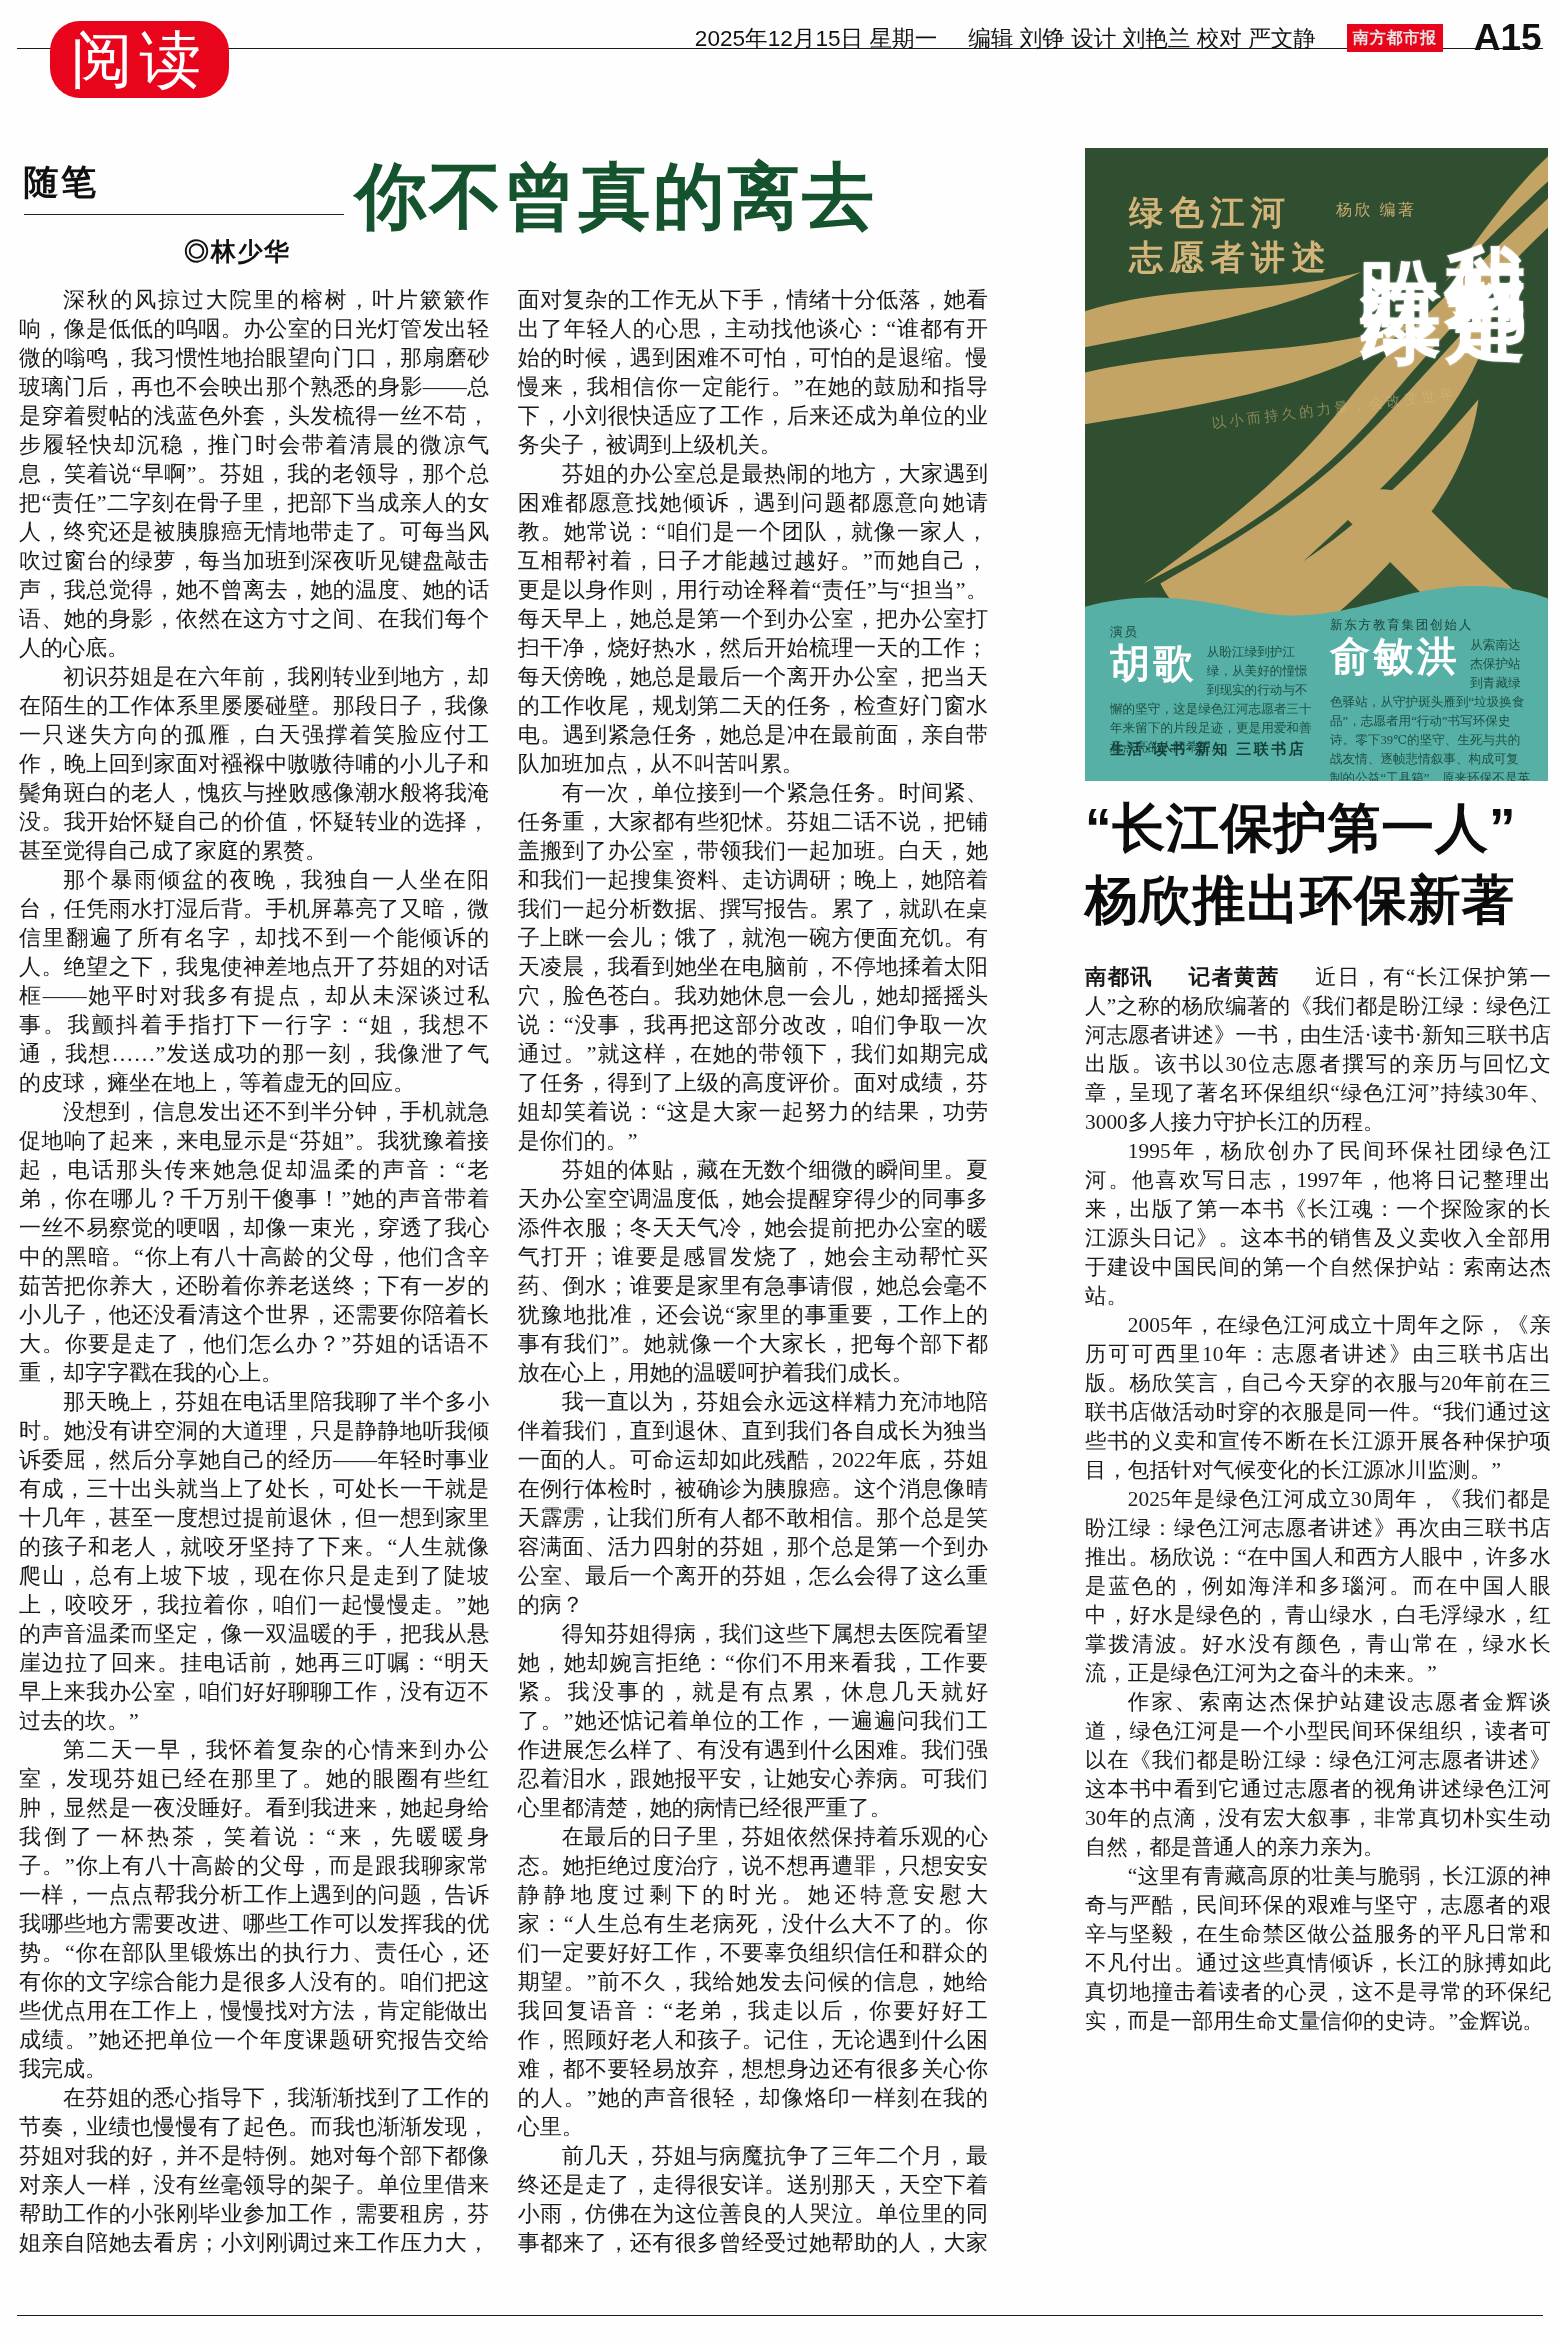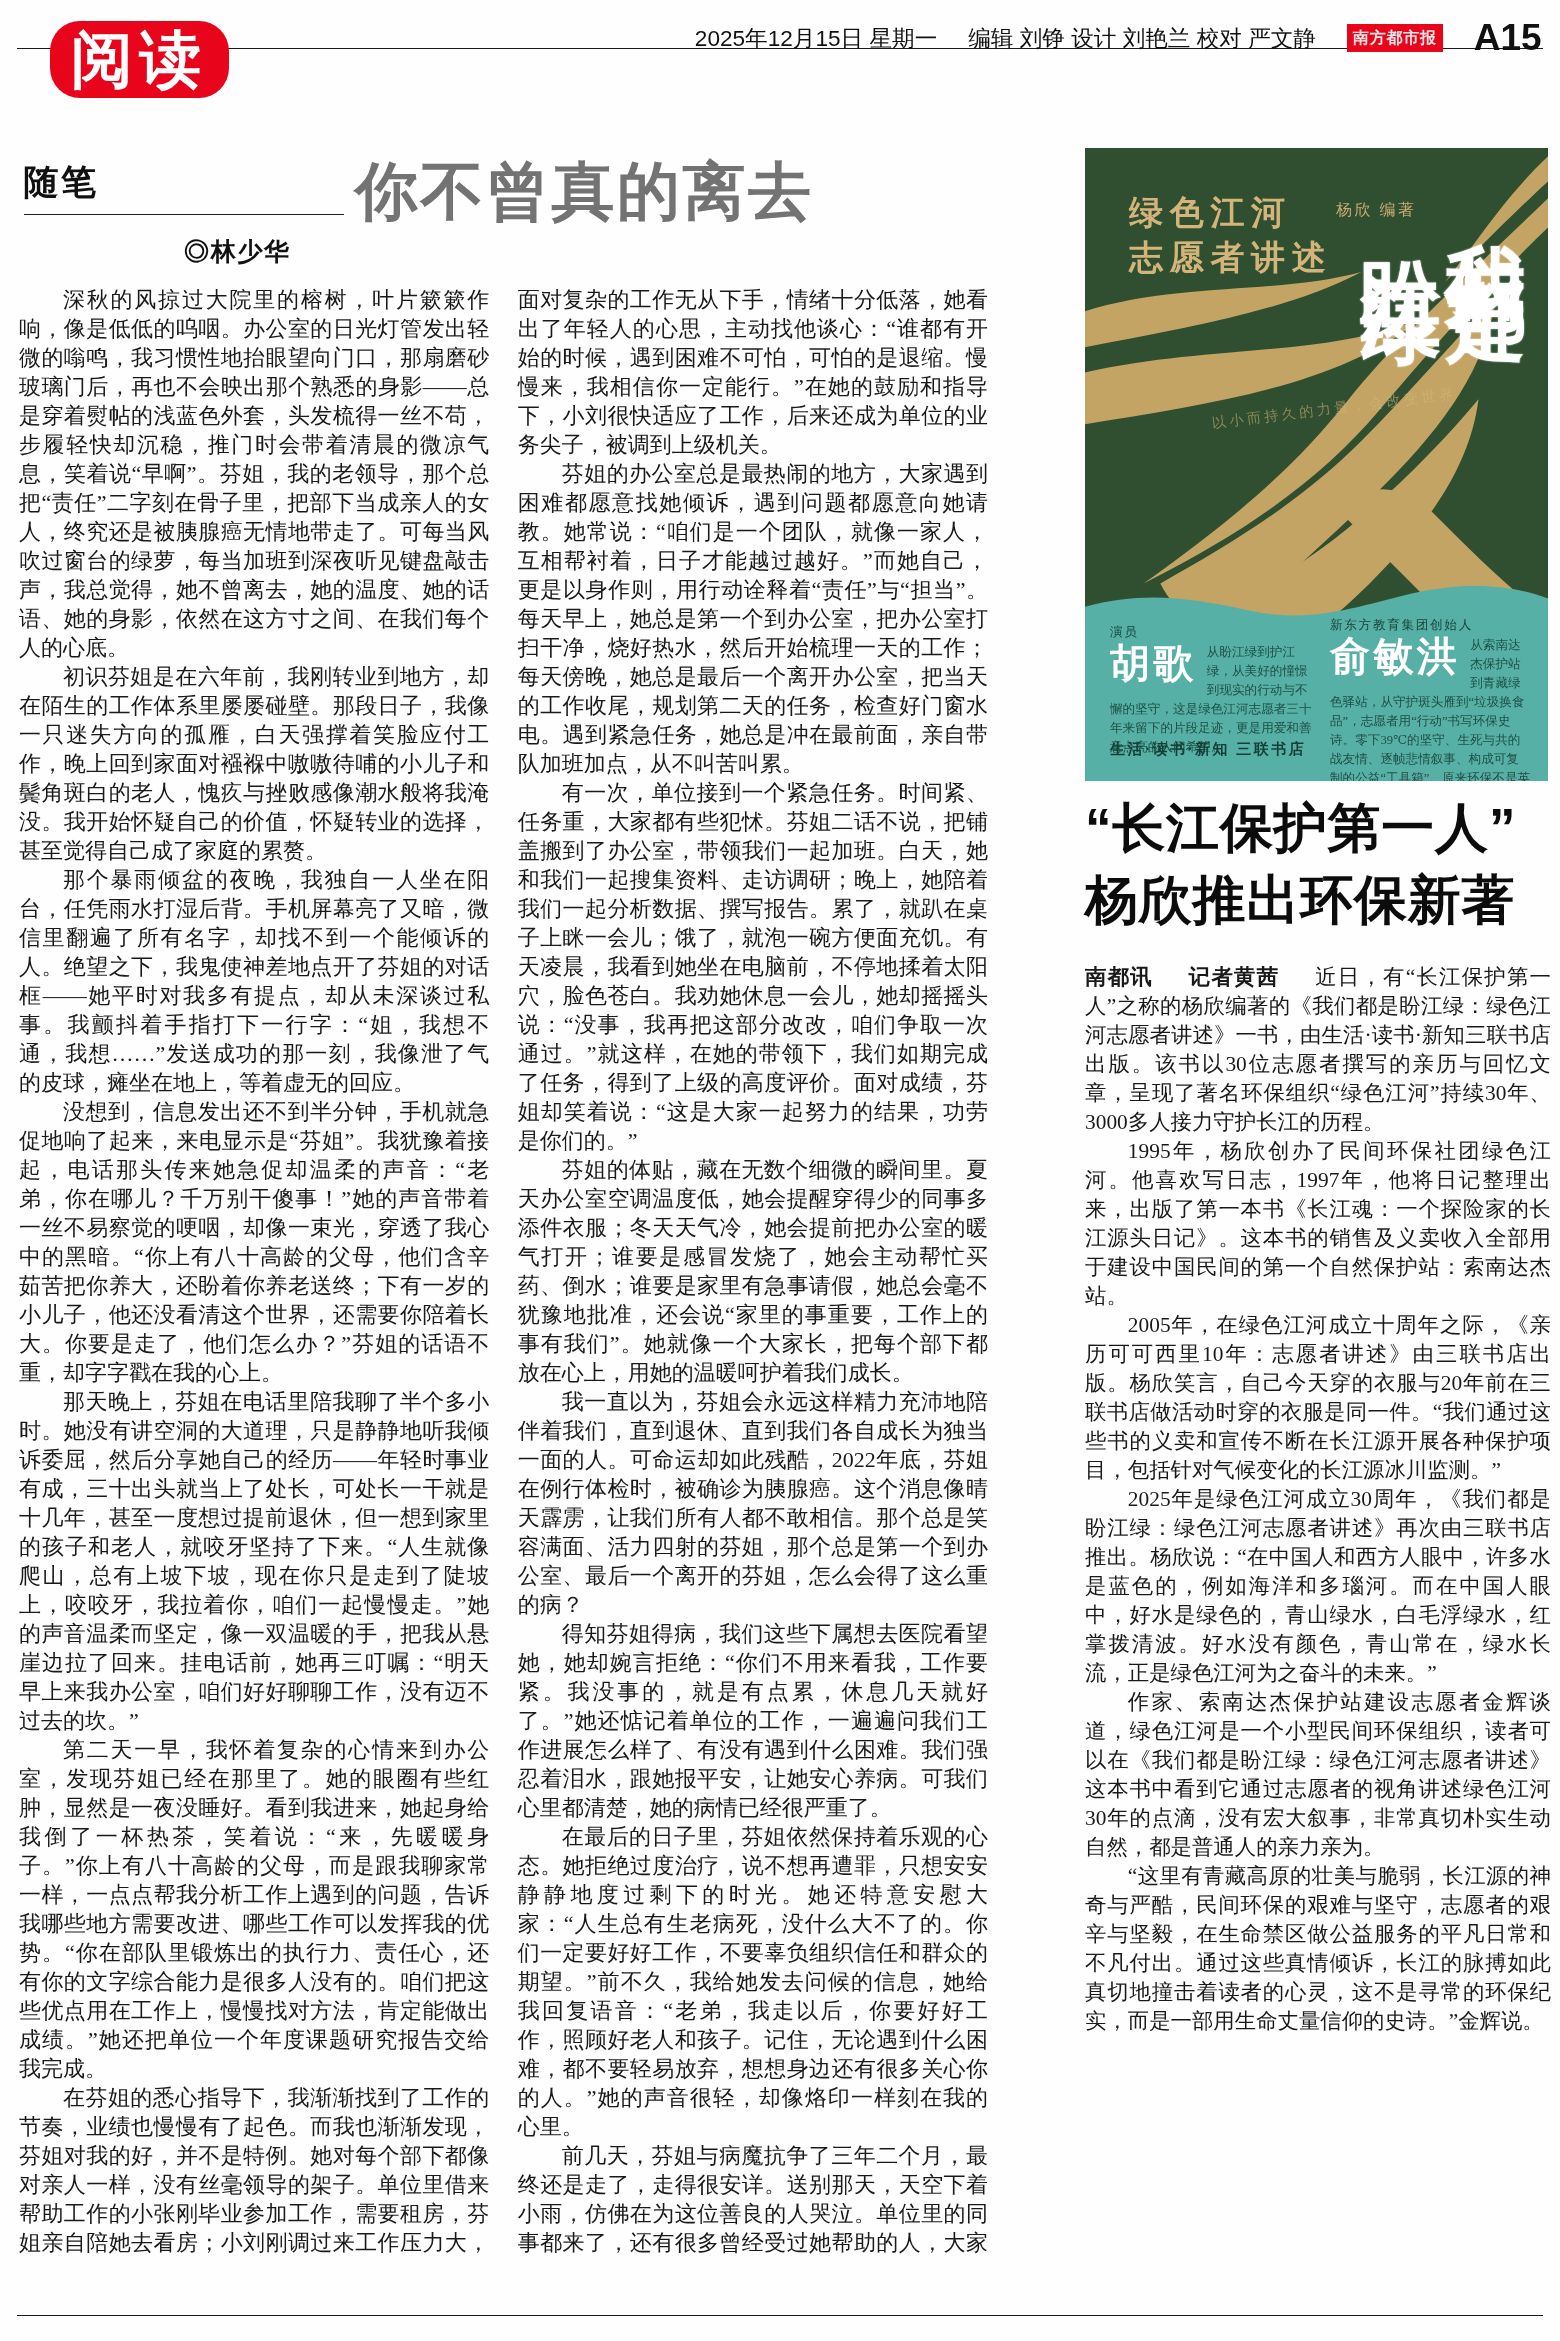--- a/index.html
+++ b/index.html
@@ -1,34 +1,34 @@
 <!DOCTYPE html>
 <html style="font-size:13.4px"><head>
 <meta charset="utf-8">
 <style>
   html,body{margin:0;padding:0;background:#777;}
   .page{position:relative;width:1560px;height:2342px;background:#fefefe;overflow:hidden;
         font-family:"Liberation Serif","DejaVu Serif",serif;color:#111;}
   
   .top-rule{position:absolute;top:48px;left:17px;right:17px;border-top:1.7px solid #1a1a1a;}
   .section-logo{position:absolute;left:50px;top:21px;width:179px;height:77px;background:#e8051c;
-        color:#fff;font-family:"Liberation Sans",sans-serif;font-weight:700;font-size:62px;
+        color:#fff;font-family:"Liberation Sans",sans-serif;font-weight:400;font-size:62px;
         line-height:77px;text-align:center;letter-spacing:6.7px;z-index:2;border-radius:30px;}
   .dateline{position:absolute;top:17px;right:18.4px;display:flex;align-items:center;gap:31px;
         font-family:"Liberation Sans",sans-serif;font-size:22.6px;color:#111;z-index:2;}
   .brand-box{background:#e8051c;color:#e5e5e5;font-weight:700;font-size:16px;padding:3.4px 5.9px;letter-spacing:0.8px;}
   .pageno{font-weight:900;font-size:37px;font-family:"Liberation Sans",sans-serif;}
   
   .kicker{position:absolute;left:23.5px;top:159px;font-family:Liberation Mono, monospace;
         font-weight:700;font-size:35px;letter-spacing:2.5px;}
   .kicker-rule{position:absolute;left:23.5px;top:214px;width:320px;border-top:1.7px solid #222;}
   .essay-author{position:absolute;left:184px;top:235px;font-family:"Liberation Sans",sans-serif;
         font-weight:700;font-size:25px;letter-spacing:1.7px;}
   .essay-title{position:absolute;left:355px;top:149px;font-family:"Liberation Sans",sans-serif;
-        font-weight:900;font-size:63px;letter-spacing:2.5px;white-space:nowrap;color:#737373;}
+        font-weight:900;font-size:72px;letter-spacing:2.5px;white-space:nowrap;color:#14532d;}
   
   .essay-body{position:absolute;left:19px;top:285px;width:969px;height:1981px;
         column-count:2;column-gap:28.5px;text-align:justify;overflow:hidden;
         font-size:22px;line-height:29px;color:#191919;}
   .essay-body p{margin:0;text-indent:2em;}
   
   .cover{position:absolute;left:1085px;top:148px;width:463px;height:633px;background:#2f4f30;overflow:hidden;}
   .cover svg{position:absolute;left:0;top:0;}
   .cover-series{position:absolute;left:44px;top:42px;color:#d3b47a;font-weight:700;
         font-size:34px;line-height:45px;letter-spacing:6.7px;}

